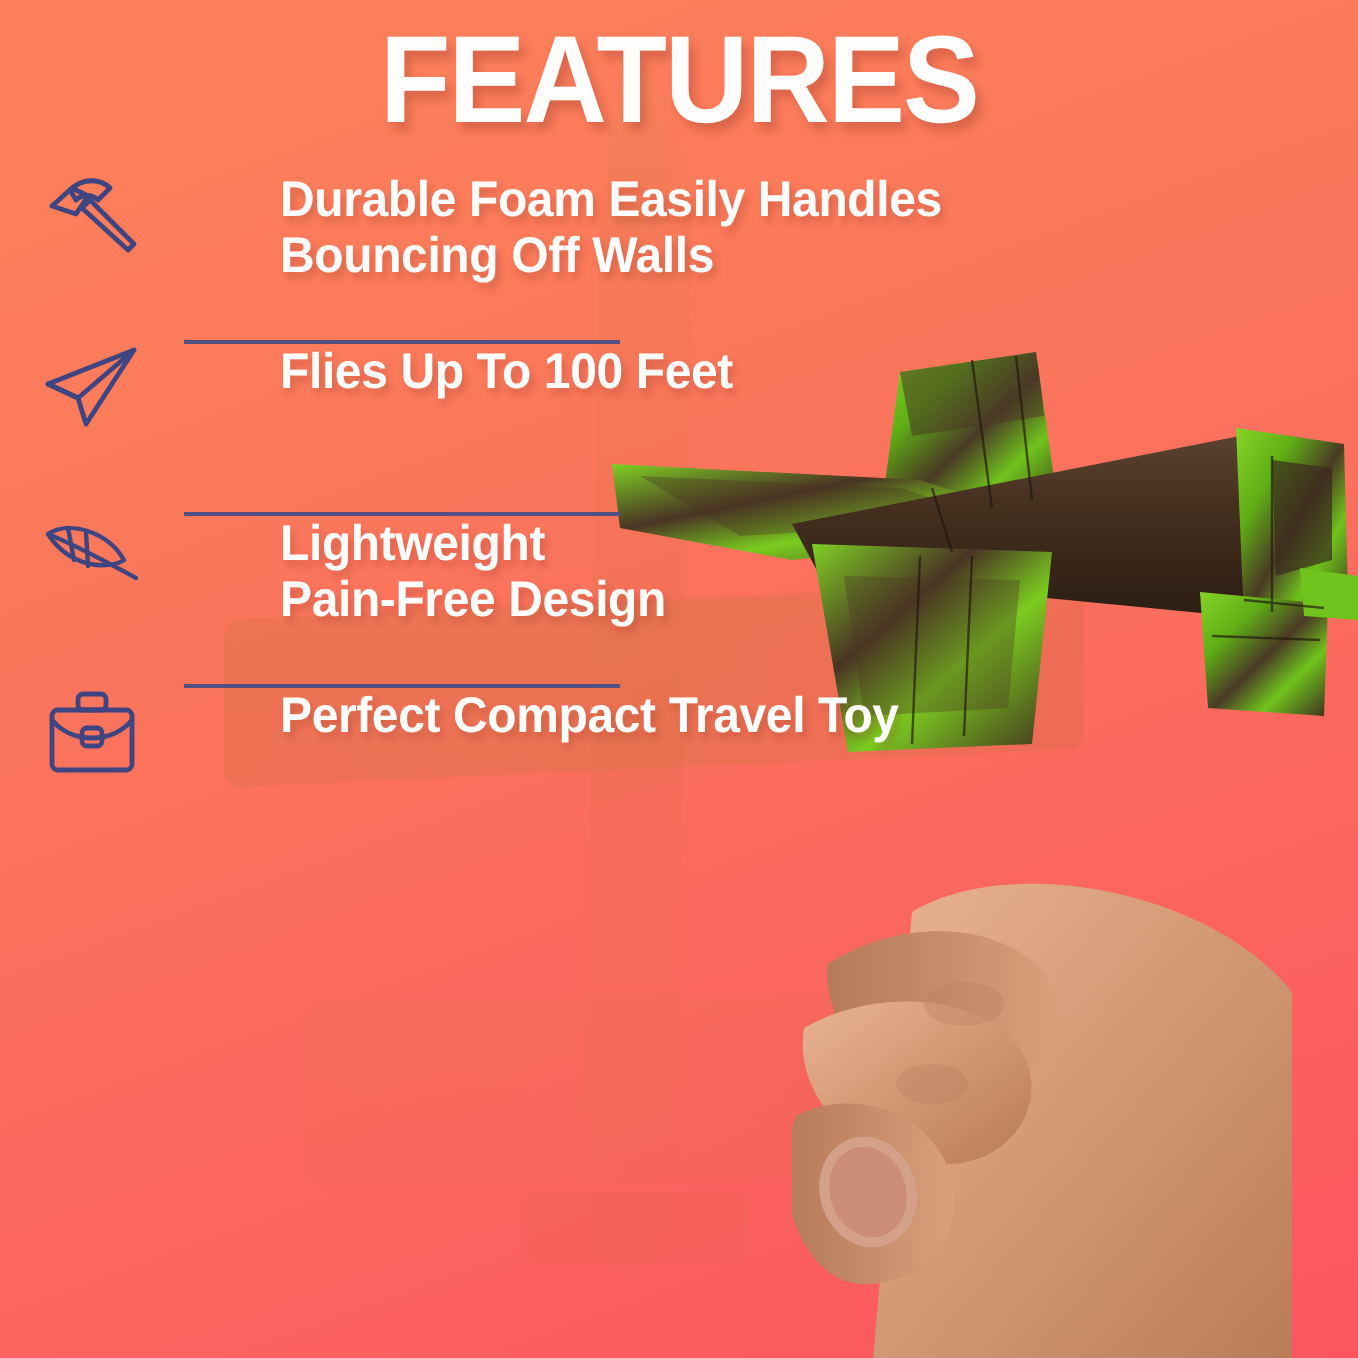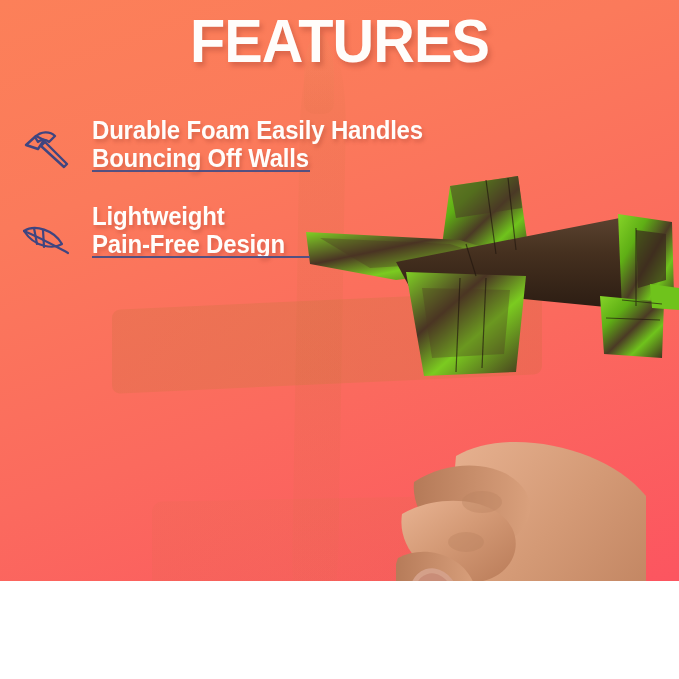--- a/index.html
+++ b/index.html
@@ -3,21 +3,21 @@
 <meta charset="utf-8">
 <style>
   html,body{margin:0;padding:0;}
   body{
     width:679px;height:679px;
     font-family:"Liberation Sans", sans-serif;
     overflow:hidden;
   }
   #poster{
     position:relative;
-    width:679px;height:581px;
+    width:679px;height:679px;
     overflow:hidden;
     background:linear-gradient(160deg,#fc8059 0%,#fb7a5b 28%,#fb6a5e 62%,#fc5560 100%);
   }
   
   .wm{position:absolute;pointer-events:none;opacity:.17;}
   .wm-fuse{
     left:296px;top:40px;width:46px;height:600px;
     background:linear-gradient(180deg,rgba(255,160,110,.0) 0%,rgba(214,116,70,.85) 12%,rgba(206,108,62,.9) 55%,rgba(216,124,78,.2) 97%);
     border-radius:22px/90px;
     transform:skewX(-1deg);
@@ -53,22 +53,23 @@
     letter-spacing:-1px;
     font-family:"Liberation Sans", sans-serif;
     transform:scaleX(.93);
     text-shadow:3px 4px 5px rgba(150,55,40,.33);
   }
 
   
   .rows{position:absolute;left:0;top:86px;width:679px;}
   .row{
     position:relative;
-    display:flex;align-items:flex-end;
+    display:flex;align-items:flex-start;
     height:86px;
+    gap:48px;
   }
   .icon-cell{
     width:92px;min-width:92px;
     display:flex;align-items:center;justify-content:center;
   }
   .icon-cell svg{display:block;}
   .label{
     color:#fffdfb;
     font-weight:bold;
     font-size:25px;
@@ -199,30 +200,52 @@
           <path d="M19 18 L42 39 L45 36 L23 14 Z"></path>
         </svg>
       </div>
       <div class="label">Durable Foam Easily Handles
 Bouncing Off Walls</div>
       <div class="divider" style="top:84px"></div>
     </div>
 
 
 
+    <div class="row">
+      <div class="icon-cell">
+        <svg width="50" height="44" viewBox="0 0 50 44" fill="none" stroke="#3f4580" stroke-width="2.4" stroke-linejoin="round" stroke-linecap="round">
+          <path d="M3 20 L46 3 L22 40 L18 27 Z"></path>
+          <path d="M18 27 L46 3"></path>
+          <path d="M3 20 L18 27"></path>
+        </svg>
+      </div>
+      <div class="label">Flies Up To 100 Feet</div>
+      <div class="divider" style="top:84px"></div>
+    </div>
 
     <div class="row">
       <div class="icon-cell">
         <svg width="50" height="36" viewBox="0 0 50 36" fill="none" stroke="#3f4580" stroke-width="2.2" stroke-linejoin="round" stroke-linecap="round">
           <path d="M3 9 C14 2 33 8 41 22 C33 27 14 26 3 9 Z"></path>
           <path d="M3 9 C20 16 34 24 47 31"></path>
           <path d="M13 6 L16 22"></path>
           <path d="M22 8 L23 25"></path>
         </svg>
       </div>
       <div class="label">Lightweight
 Pain-Free Design</div>
       <div class="divider" style="top:84px"></div>
     </div>
 
+    <div class="row">
+      <div class="icon-cell">
+        <svg width="48" height="44" viewBox="0 0 48 44" fill="none" stroke="#3f4580" stroke-width="2.4" stroke-linejoin="round" stroke-linecap="round">
+          <rect x="17" y="3" width="14" height="8" rx="2.5"></rect>
+          <path d="M4 14 a3 3 0 0 1 3 -3 H41 a3 3 0 0 1 3 3 V38 a3 3 0 0 1 -3 3 H7 a3 3 0 0 1 -3 -3 Z"></path>
+          <path d="M4 16 C14 28 34 28 44 16"></path>
+          <rect x="19" y="20" width="10" height="9" rx="2.5"></rect>
+        </svg>
+      </div>
+      <div class="label">Perfect Compact Travel Toy</div>
+    </div>
 
   </div>
 </div>
 
 </body></html>

